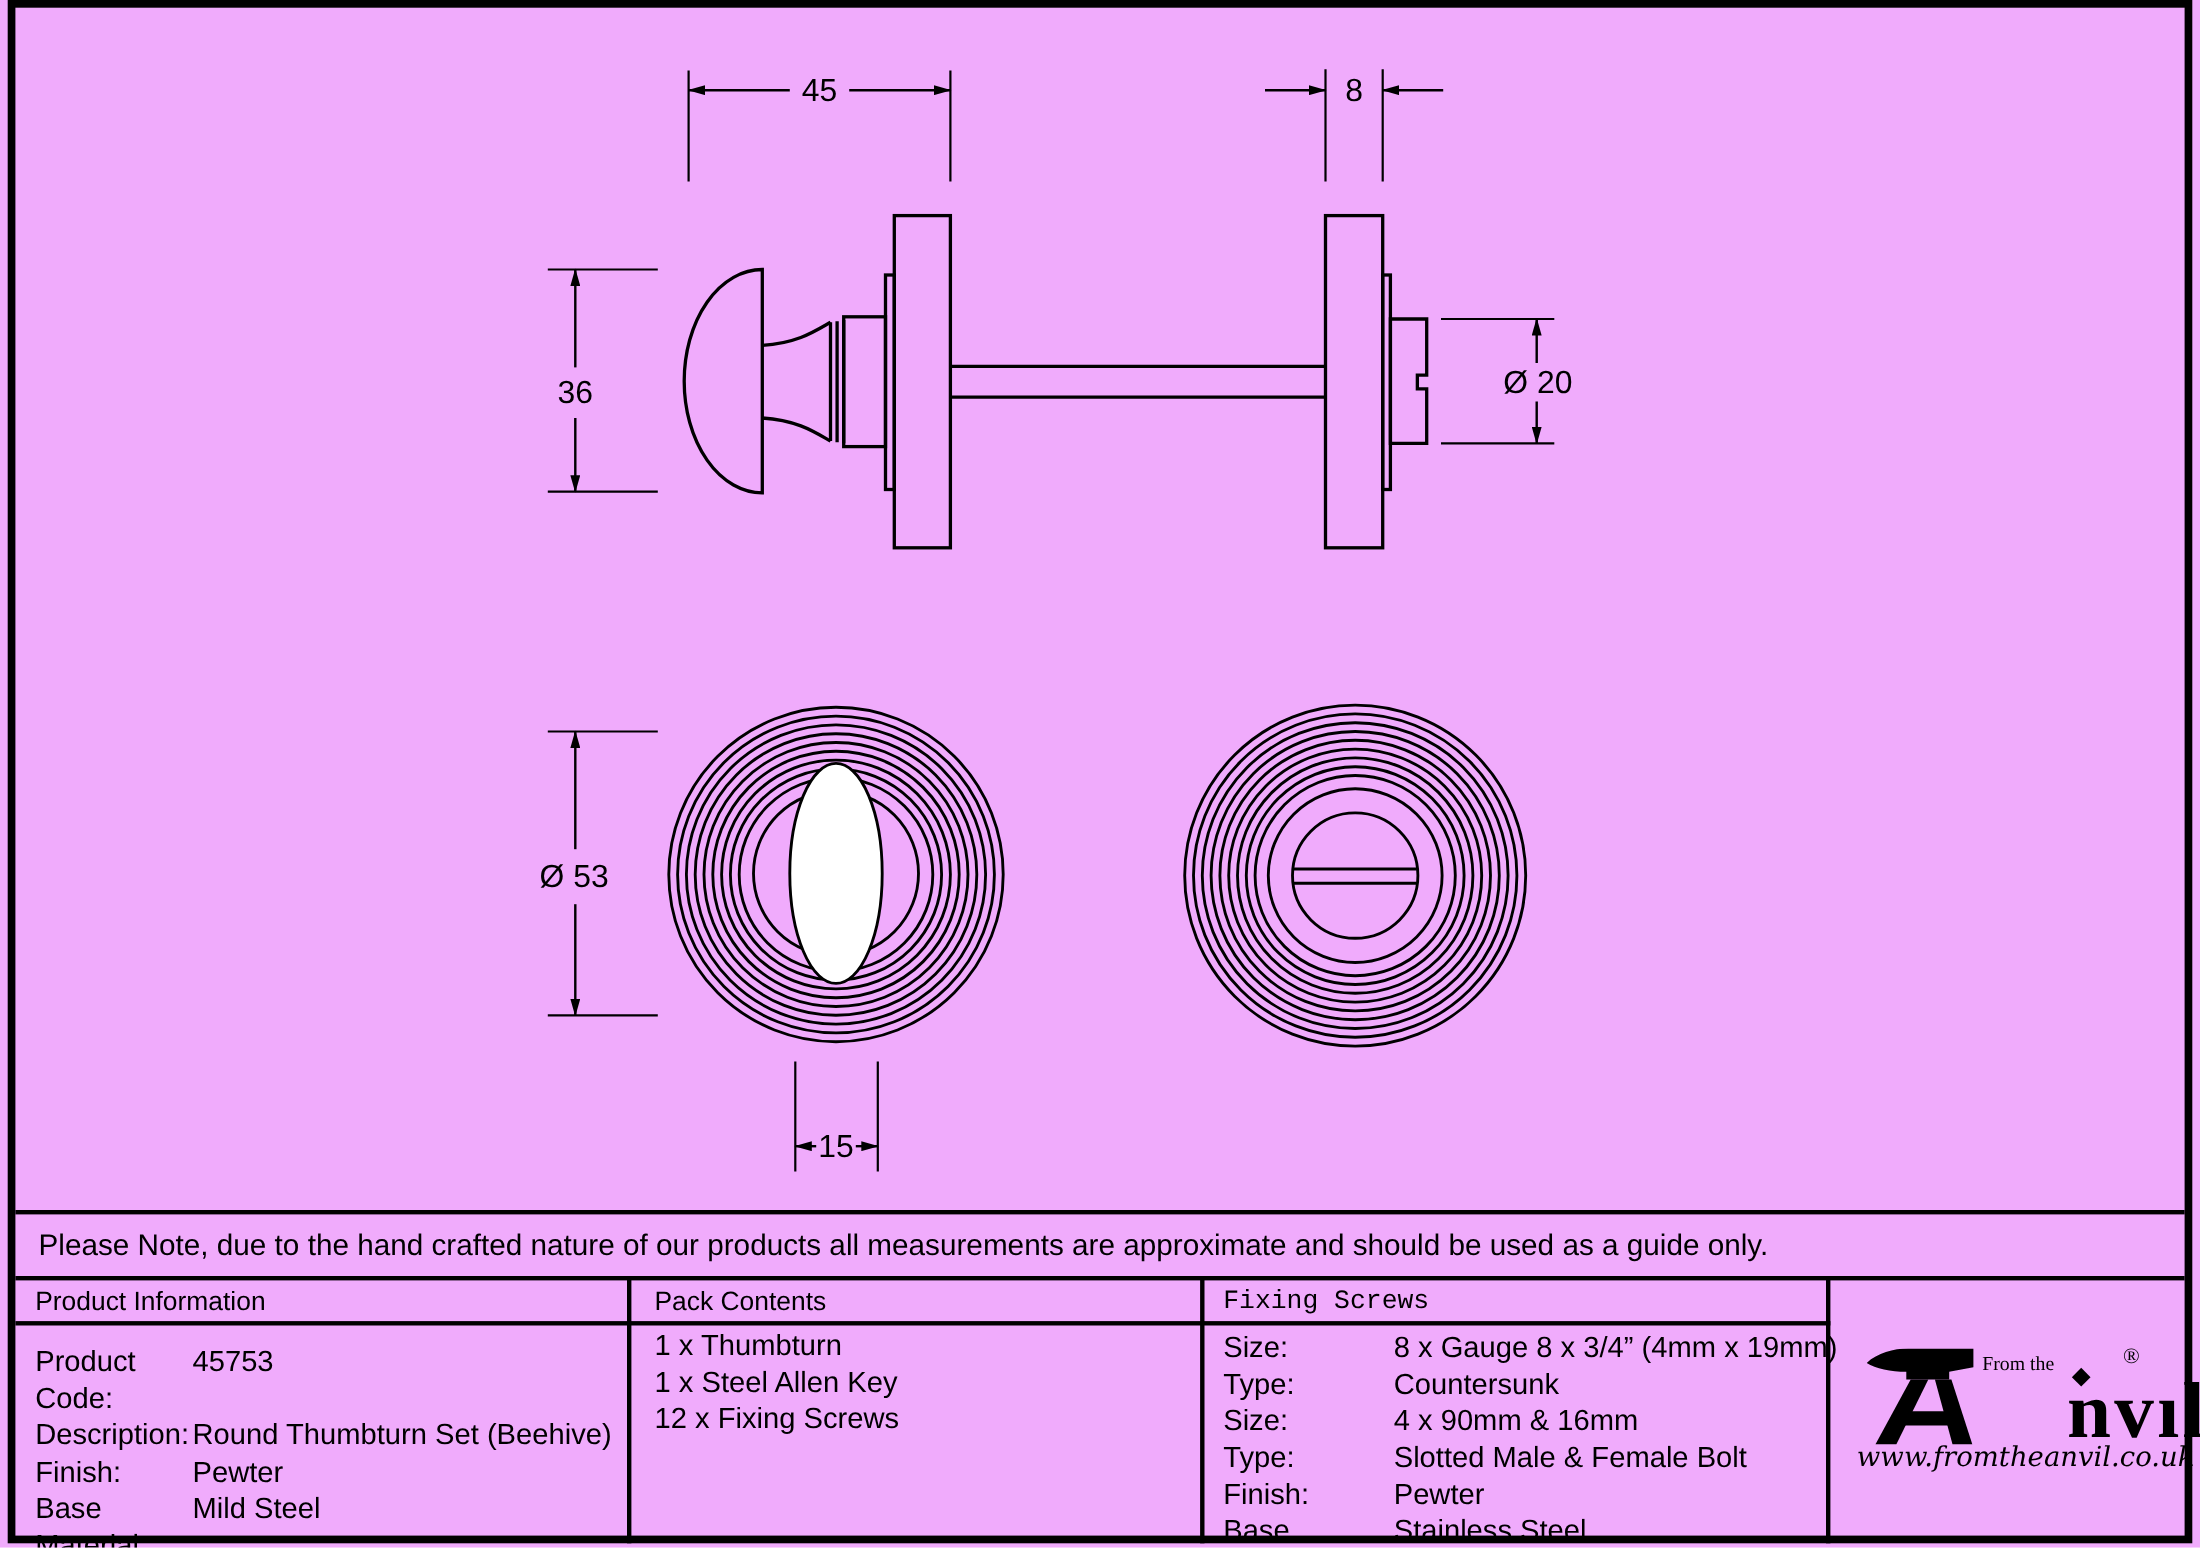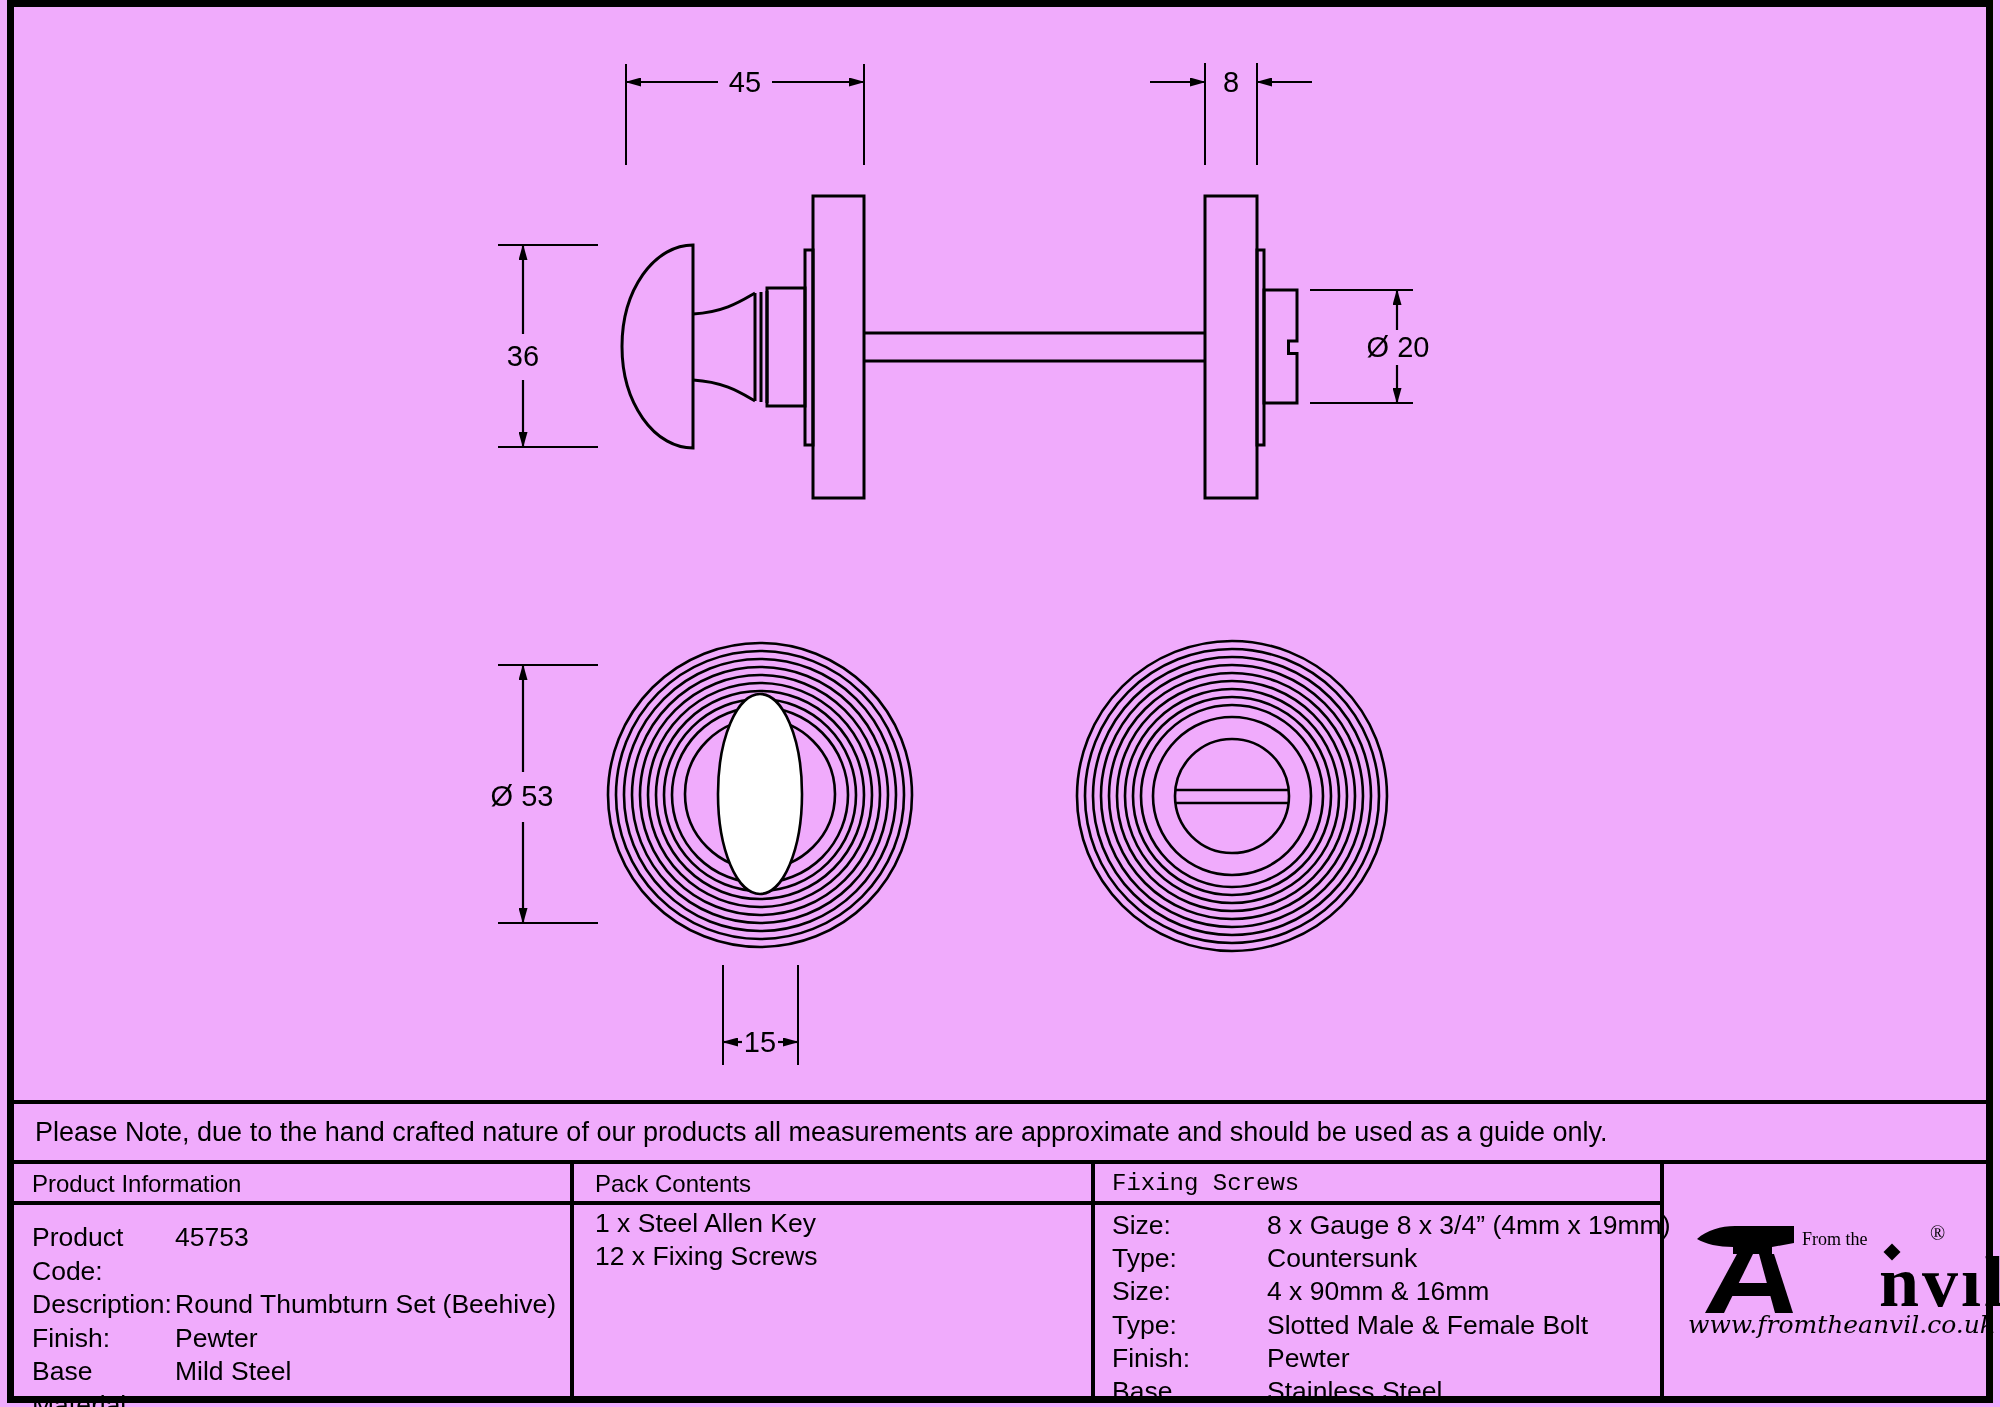--- a/index.html
+++ b/index.html
@@ -159,20 +159,21 @@
       <span class="v">Pewter</span>
     </div>
     <div class="kv">
       <span class="k" style="width:143px;">Base Material:</span>
       <span class="v">Mild Steel</span>
     </div>
   </div>
 
   <div class="col-header" style="left:595px;">Pack Contents</div>
   <div class="list" style="left:595px;top:1207px;line-height:33px;">
+    <div>1 x Thumbturn</div>
     <div>1 x Steel Allen Key</div>
     <div>12 x Fixing Screws</div>
   </div>
 
   <div class="col-header" style="left:1112px;font-family:Liberation Mono, monospace;">Fixing Screws</div>
   <div class="list" style="left:1112px;top:1209px;line-height:33.2px;">
     <div class="kv">
       <span class="k" style="width:155px;">Size:</span>
       <span class="v">8 x Gauge 8 x 3/4” (4mm x 19mm)</span>
     </div>

